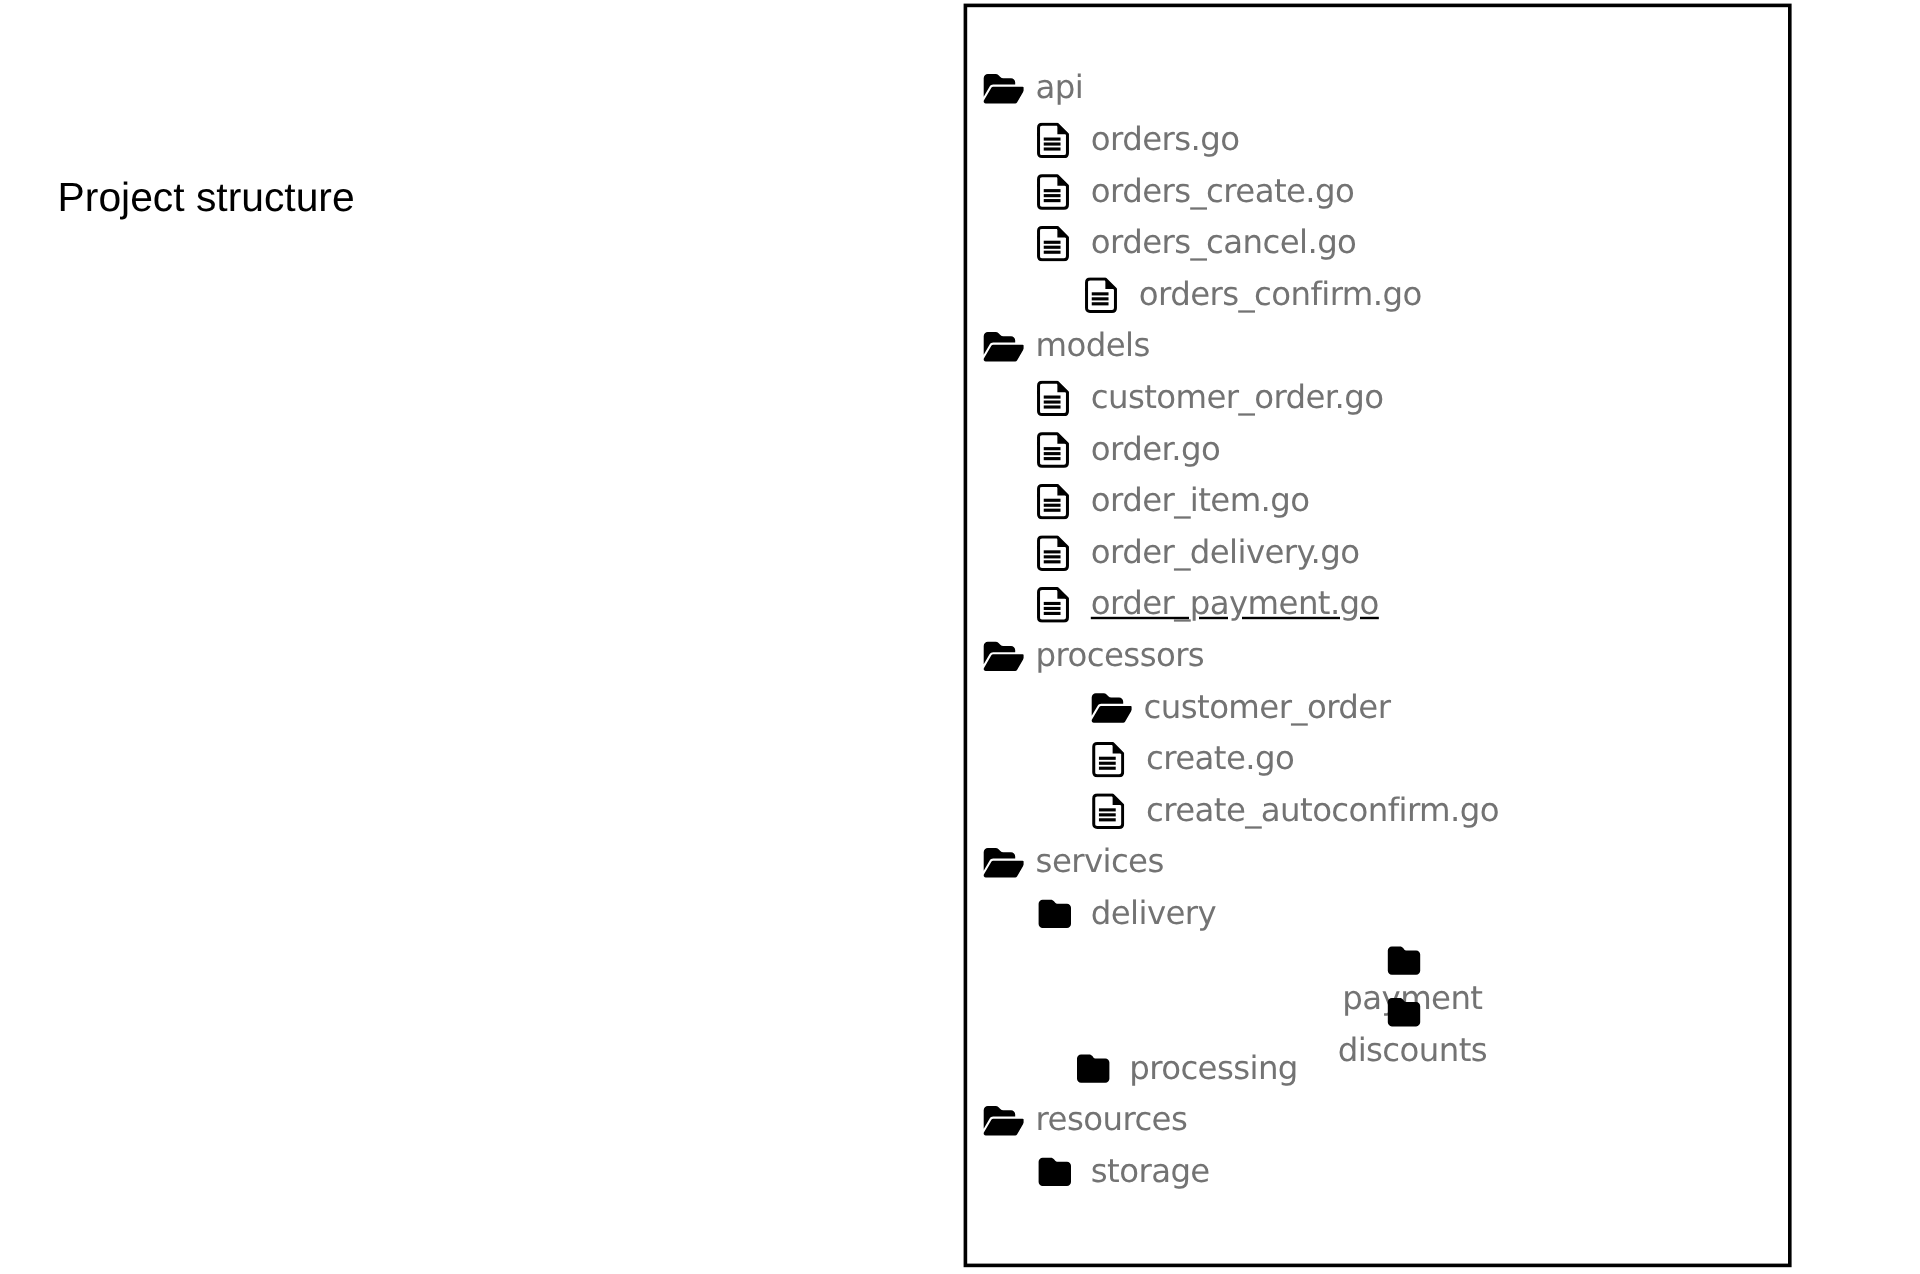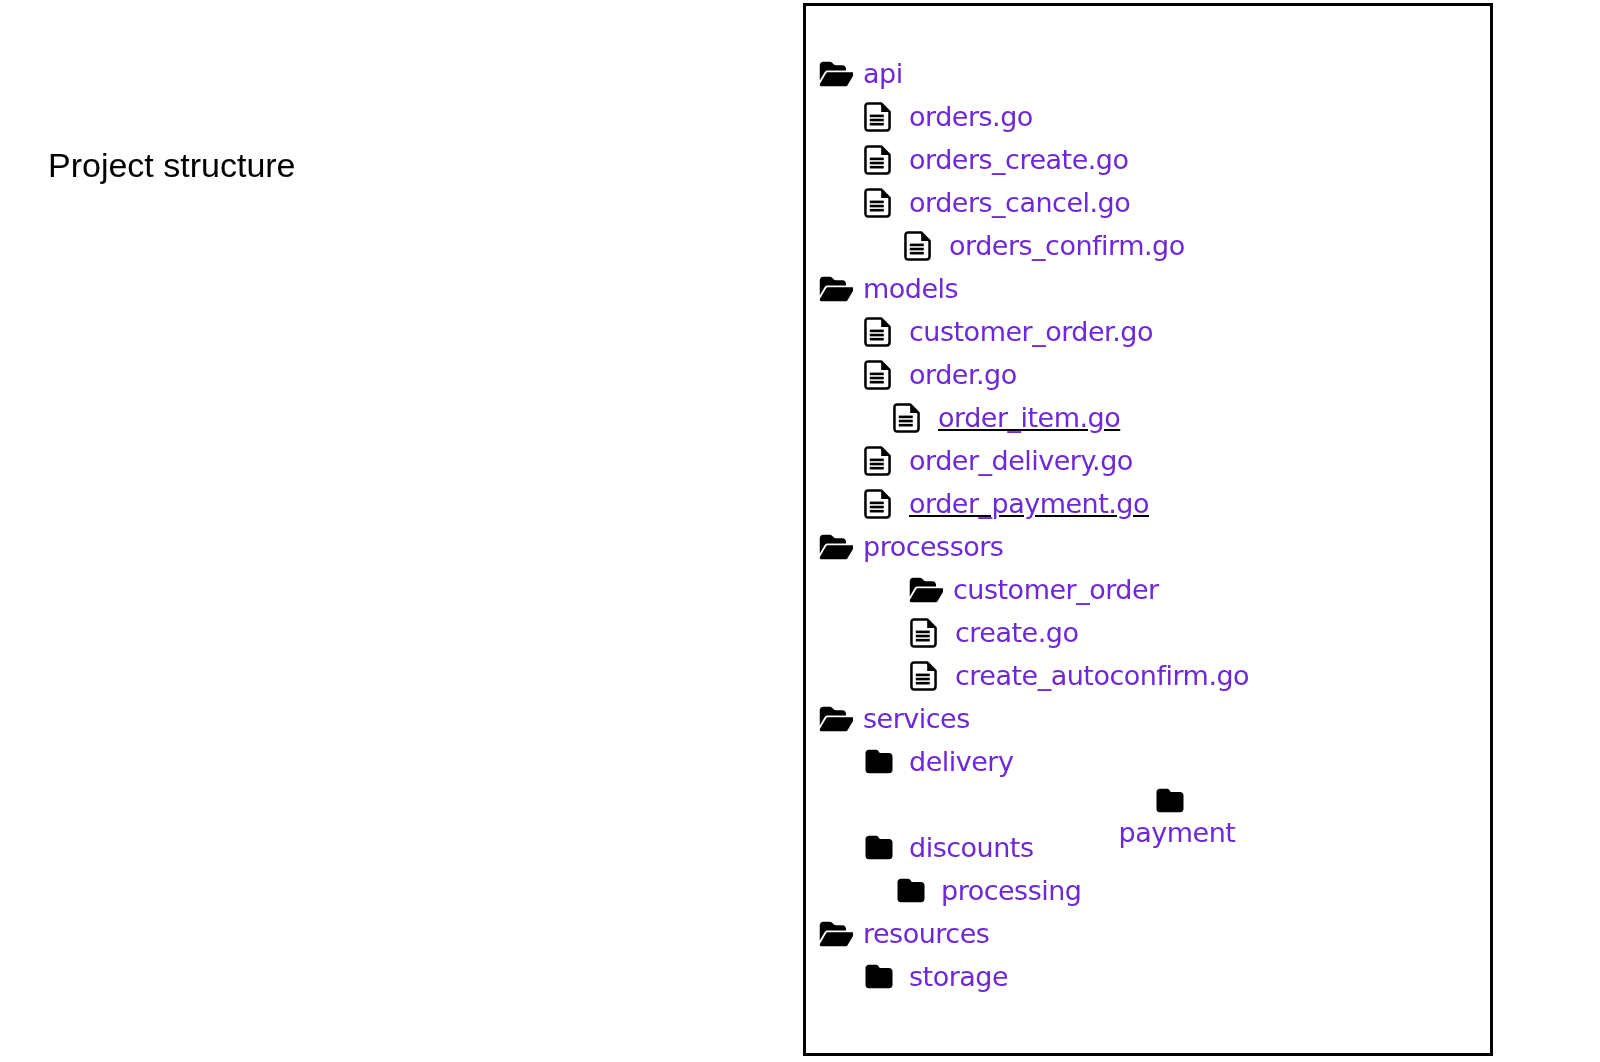--- a/index.html
+++ b/index.html
@@ -54,21 +54,21 @@
     display: flex;
     align-items: center;
     justify-content: flex-start;
     margin-right: 10px;
   }
   .icon svg { display: block; }
   .label {
     font-family: "DejaVu Sans", sans-serif;
     font-size: 27px;
     letter-spacing: -0.5px;
-    color: #6d28d9;
+    color: #737373;
   }
 </style>
 </head>
 <body>
 
 <h1 class="slide-title">Project structure</h1>
 
 <div class="tree-box">
   <div class="tree">
       <div class="row" style="padding-left: 12px;">
@@ -152,21 +152,21 @@
           <svg width="27" height="30" viewBox="0 0 28 31">
             <path d="M4.5 1.5 H17.8 L26.5 10.2 V26.5 Q26.5 29.5 23.5 29.5 H4.5 Q1.5 29.5 1.5 26.5 V4.5 Q1.5 1.5 4.5 1.5 Z" fill="#ffffff" stroke="#000000" stroke-width="2.6" stroke-linejoin="round"></path>
             <path d="M17.8 1.5 V10.2 H26.5 Z" fill="#000000"></path>
             <rect x="6" y="13" width="14.5" height="2.7" fill="#000000"></rect>
             <rect x="6" y="17.3" width="14.5" height="2.7" fill="#000000"></rect>
             <rect x="6" y="21.6" width="14.5" height="2.7" fill="#000000"></rect>
           </svg>
         </span>
         <span class="label">order.go</span>
       </div>
-      <div class="row" style="padding-left: 87px; text-decoration: underline;">
+      <div class="row" style="padding-left: 58px;">
         <span class="icon">
           <svg width="27" height="30" viewBox="0 0 28 31">
             <path d="M4.5 1.5 H17.8 L26.5 10.2 V26.5 Q26.5 29.5 23.5 29.5 H4.5 Q1.5 29.5 1.5 26.5 V4.5 Q1.5 1.5 4.5 1.5 Z" fill="#ffffff" stroke="#000000" stroke-width="2.6" stroke-linejoin="round"></path>
             <path d="M17.8 1.5 V10.2 H26.5 Z" fill="#000000"></path>
             <rect x="6" y="13" width="14.5" height="2.7" fill="#000000"></rect>
             <rect x="6" y="17.3" width="14.5" height="2.7" fill="#000000"></rect>
             <rect x="6" y="21.6" width="14.5" height="2.7" fill="#000000"></rect>
           </svg>
         </span>
         <span class="label">order_item.go</span>
@@ -252,21 +252,21 @@
         <span class="label">delivery</span>
       </div>
       <div class="row" style="padding-left: 58px; flex-direction: column;">
         <span class="icon">
           <svg width="30" height="27" viewBox="0 0 512 512">
             <path fill="#000000" d="M64 480h384c35.3 0 64-28.7 64-64V160c0-35.3-28.7-64-64-64H288c-10.1 0-19.6-4.7-25.6-12.8L243.2 57.6C231.1 41.5 212.1 32 192 32H64C28.7 32 0 60.7 0 96v320c0 35.3 28.7 64 64 64z"></path>
           </svg>
         </span>
         <span class="label">payment</span>
       </div>
-      <div class="row" style="padding-left: 58px;">
+      <div class="row" style="padding-left: 58px; flex-direction: column;">
         <span class="icon">
           <svg width="30" height="27" viewBox="0 0 512 512">
             <path fill="#000000" d="M64 480h384c35.3 0 64-28.7 64-64V160c0-35.3-28.7-64-64-64H288c-10.1 0-19.6-4.7-25.6-12.8L243.2 57.6C231.1 41.5 212.1 32 192 32H64C28.7 32 0 60.7 0 96v320c0 35.3 28.7 64 64 64z"></path>
           </svg>
         </span>
         <span class="label">discounts</span>
       </div>
       <div class="row" style="padding-left: 90px;">
         <span class="icon">
           <svg width="30" height="27" viewBox="0 0 512 512">

